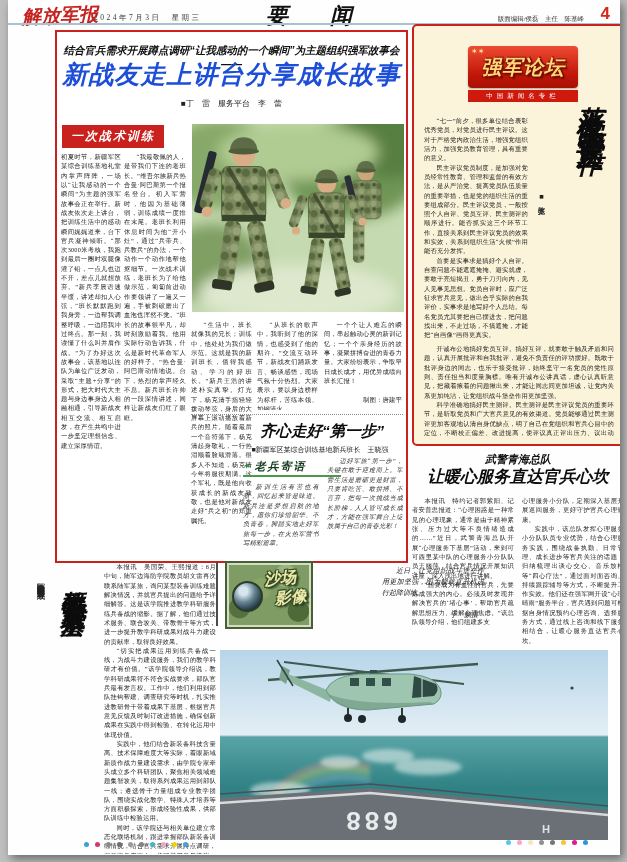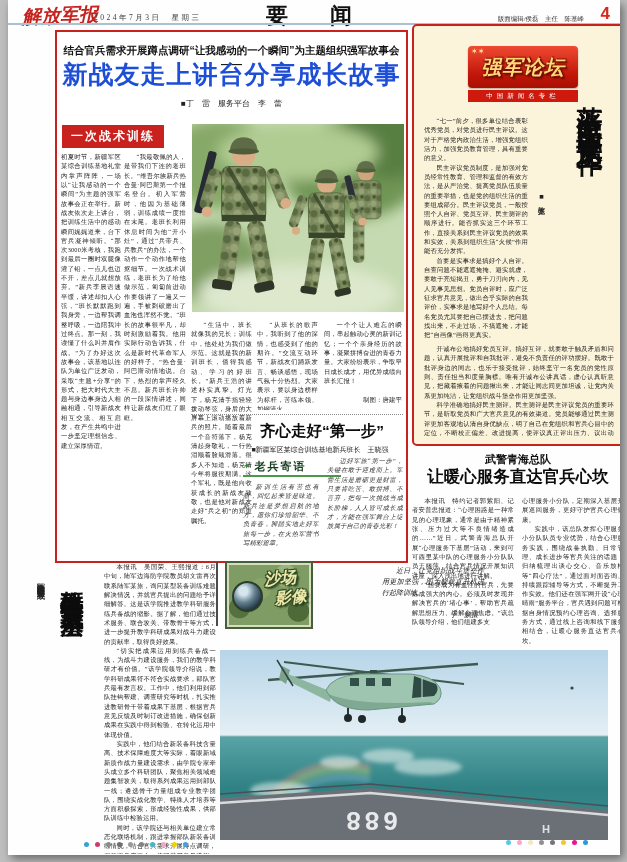--- a/index.html
+++ b/index.html
@@ -1,21 +1,21 @@
 <!DOCTYPE html>
 <html><head>
 <meta charset="utf-8">
 <style>
   html,body{margin:0;padding:0;background:#c9c9c9;}
   #canvas{position:relative;width:627px;height:862px;background:#bfbfbf;overflow:hidden;}
   #page{position:absolute;left:8px;top:0;width:612px;height:855px;background:#fefefe;
         box-shadow:3px 4px 9px rgba(0,0,0,.45);overflow:hidden;
         font-family:"Liberation Serif",serif;color:#1a1a1a;}
   .abs{position:absolute;}
-  .hei{font-family:"Liberation Sans",sans-serif;font-weight:bold;}
+  .hei{font-family:"Liberation Sans",sans-serif;font-weight:bold;font-style:italic;}
   .col{position:absolute;font-size:6.3px;line-height:1.48;text-align:justify;color:#222;
        overflow:hidden;letter-spacing:.2px;}
   .paras p{margin:0;text-indent:2em;}
   .no-first-indent p:first-child{text-indent:0;}
   .vert{writing-mode:vertical-rl;}
   
   .logo{left:14px;top:3px;font-size:19px;color:#c5231f;font-style:italic;font-weight:bold;
         font-family:"DejaVu Serif",serif;transform:rotate(-2deg);}
   .mdate{left:86px;top:13px;font-size:7.5px;letter-spacing:2.5px;color:#3a3a3a;}
   .section-title{left:0;right:0;top:1px;text-align:center;font-size:22px;letter-spacing:10px;color:#111;}

